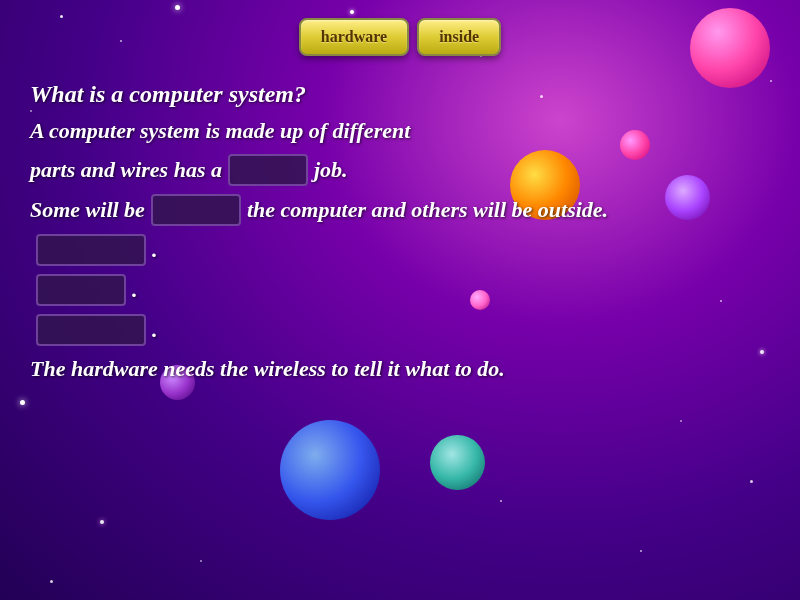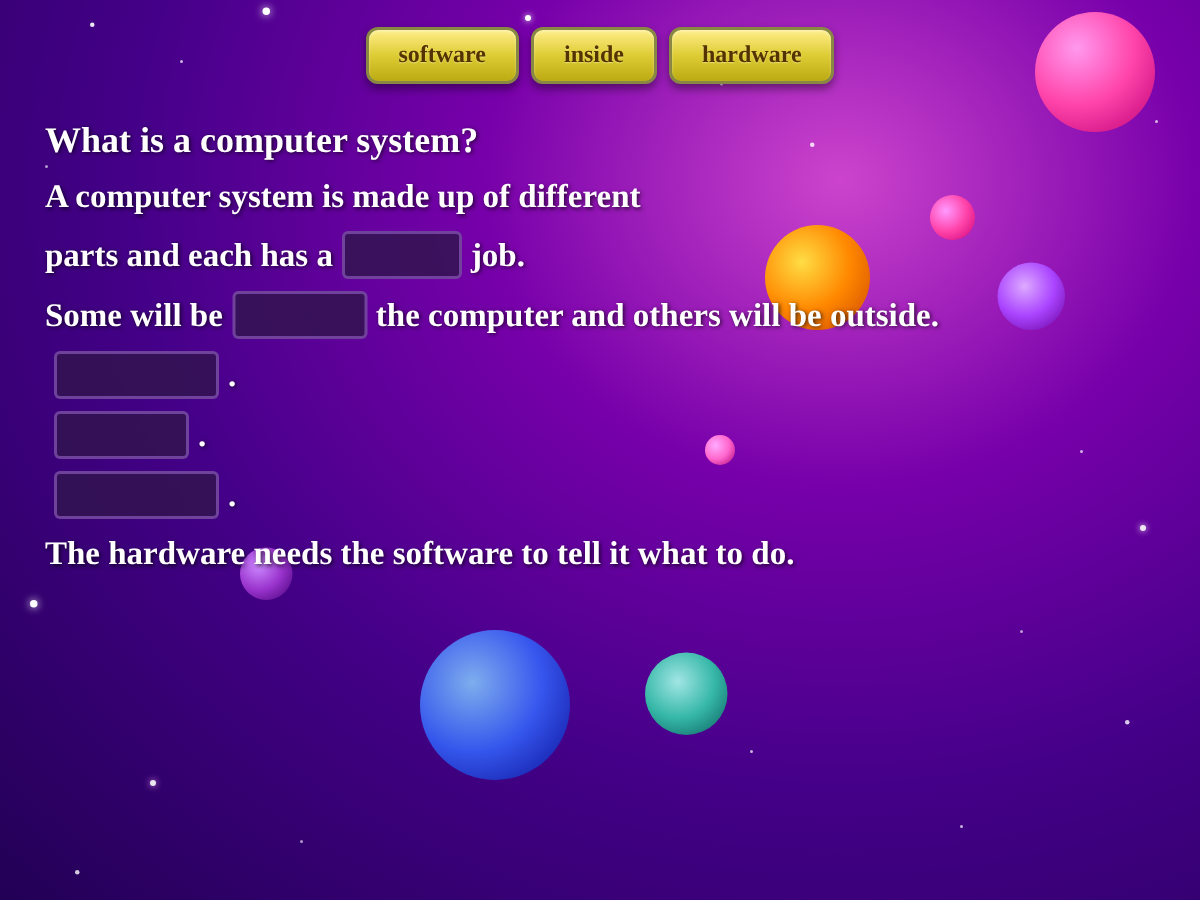--- a/index.html
+++ b/index.html
@@ -120,20 +120,21 @@
     .line {
       display: flex;
       align-items: center;
       flex-wrap: wrap;
       margin-bottom: 8px;
       font-size: 22px;
       font-weight: bold;
       line-height: 1.4;
       text-shadow: 1px 1px 3px rgba(0,0,0,0.7);
       color: white;
+      font-style: italic;
     }
 
     .line-heading {
       font-size: 24px;
       margin-bottom: 4px;
     }
 
     .blank-box {
       display: inline-block;
       width: 90px;
@@ -181,37 +182,36 @@
 <div class="planet planet-pink-main"></div>
 <div class="planet planet-orange"></div>
 <div class="planet planet-pink-top"></div>
 <div class="planet planet-purple-right"></div>
 <div class="planet planet-small-purple"></div>
 <div class="planet planet-small-pink"></div>
 <div class="planet planet-blue-large"></div>
 <div class="planet planet-teal"></div>
 
 <nav class="navbar">
-  <button class="nav-btn">software</button>
+  <button class="nav-btn">hardware</button>
   <button class="nav-btn">inside</button>
-  <button class="nav-btn">hardware</button>
 </nav>
 
 <div class="content">
 
   <div class="line line-heading">
     <span>What is a computer system?</span>
   </div>
 
   <div class="line">
     <span>A computer system is made up of different</span>
   </div>
 
   <div class="line">
-    <span>parts and each has a</span>
+    <span>parts and wires has a</span>
     <span class="blank-box blank-box-narrow"></span>
     <span>job.</span>
   </div>
 
   <div class="line">
     <span>Some will be</span>
     <span class="blank-box"></span>
     <span>the computer and others will be outside.</span>
   </div>
 
@@ -224,16 +224,16 @@
     <span class="blank-box"></span>
     <span>.</span>
   </div>
 
   <div class="line">
     <span class="blank-box blank-box-wide"></span>
     <span>.</span>
   </div>
 
   <div class="line">
-    <span>The hardware needs the software to tell it what to do.</span>
+    <span>The hardware needs the wireless to tell it what to do.</span>
   </div>
 
 </div>
 
 </body></html>

